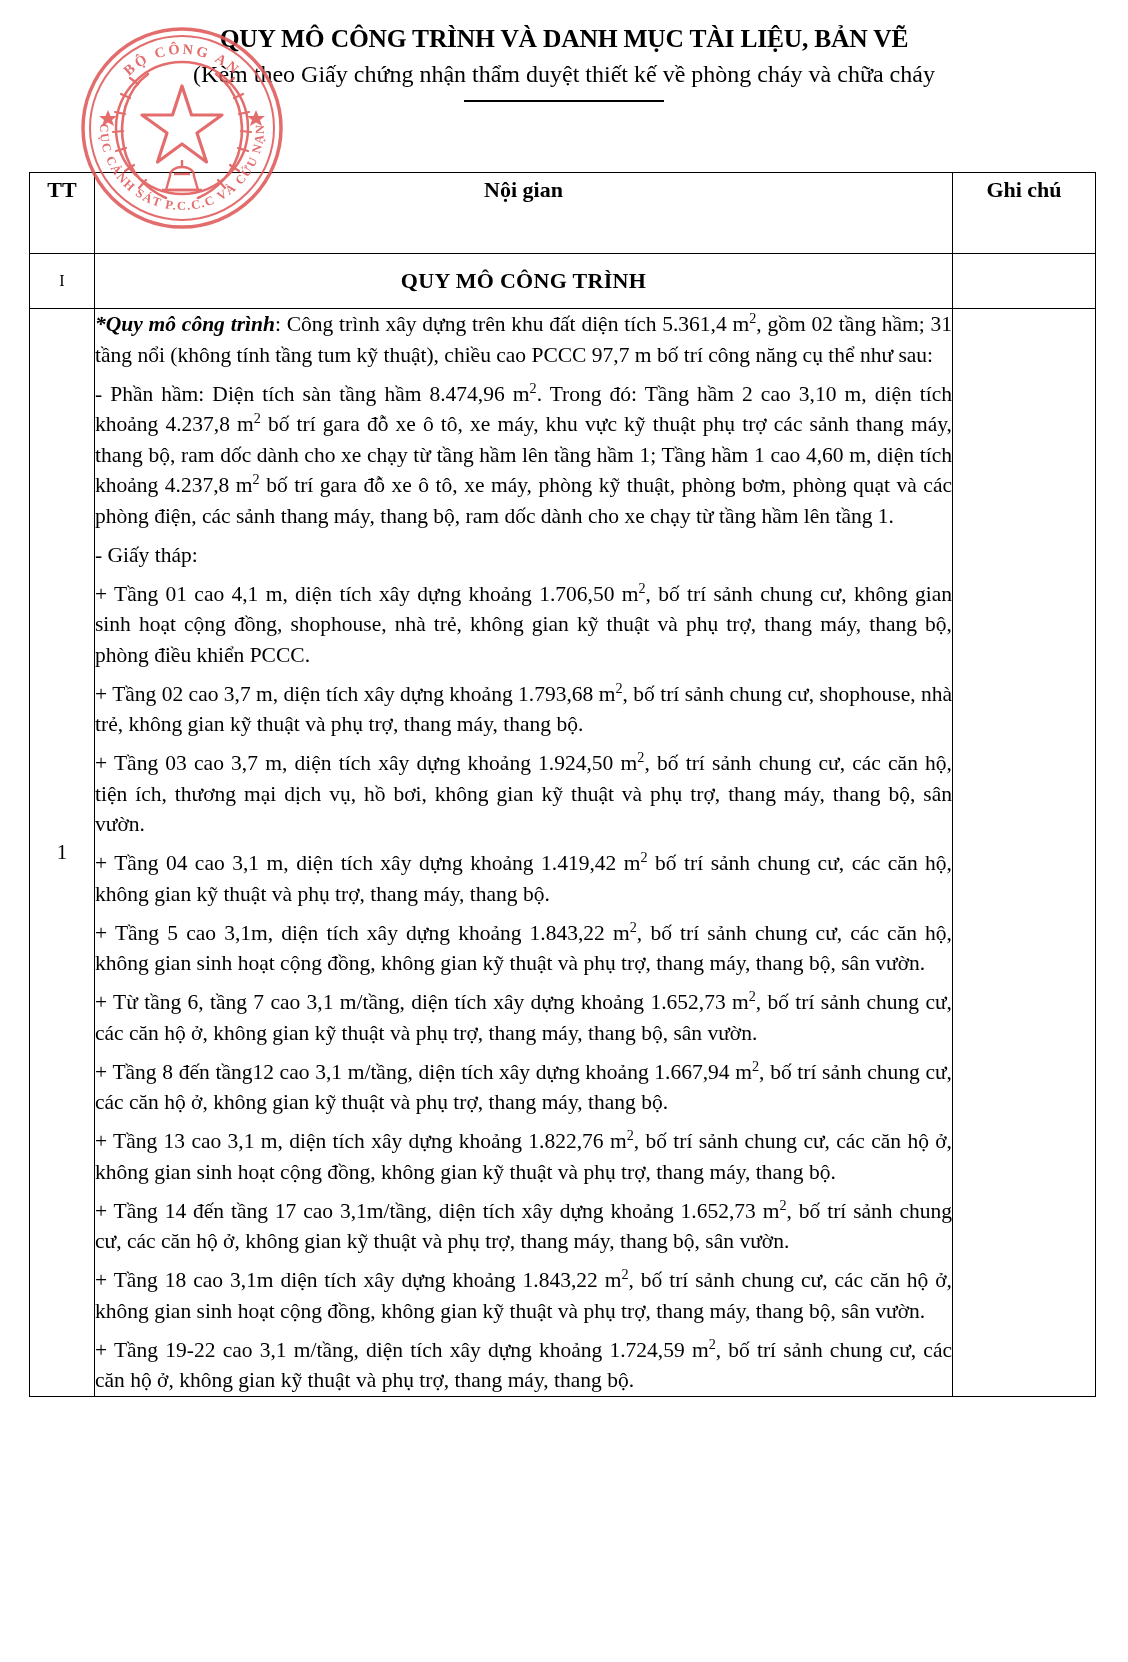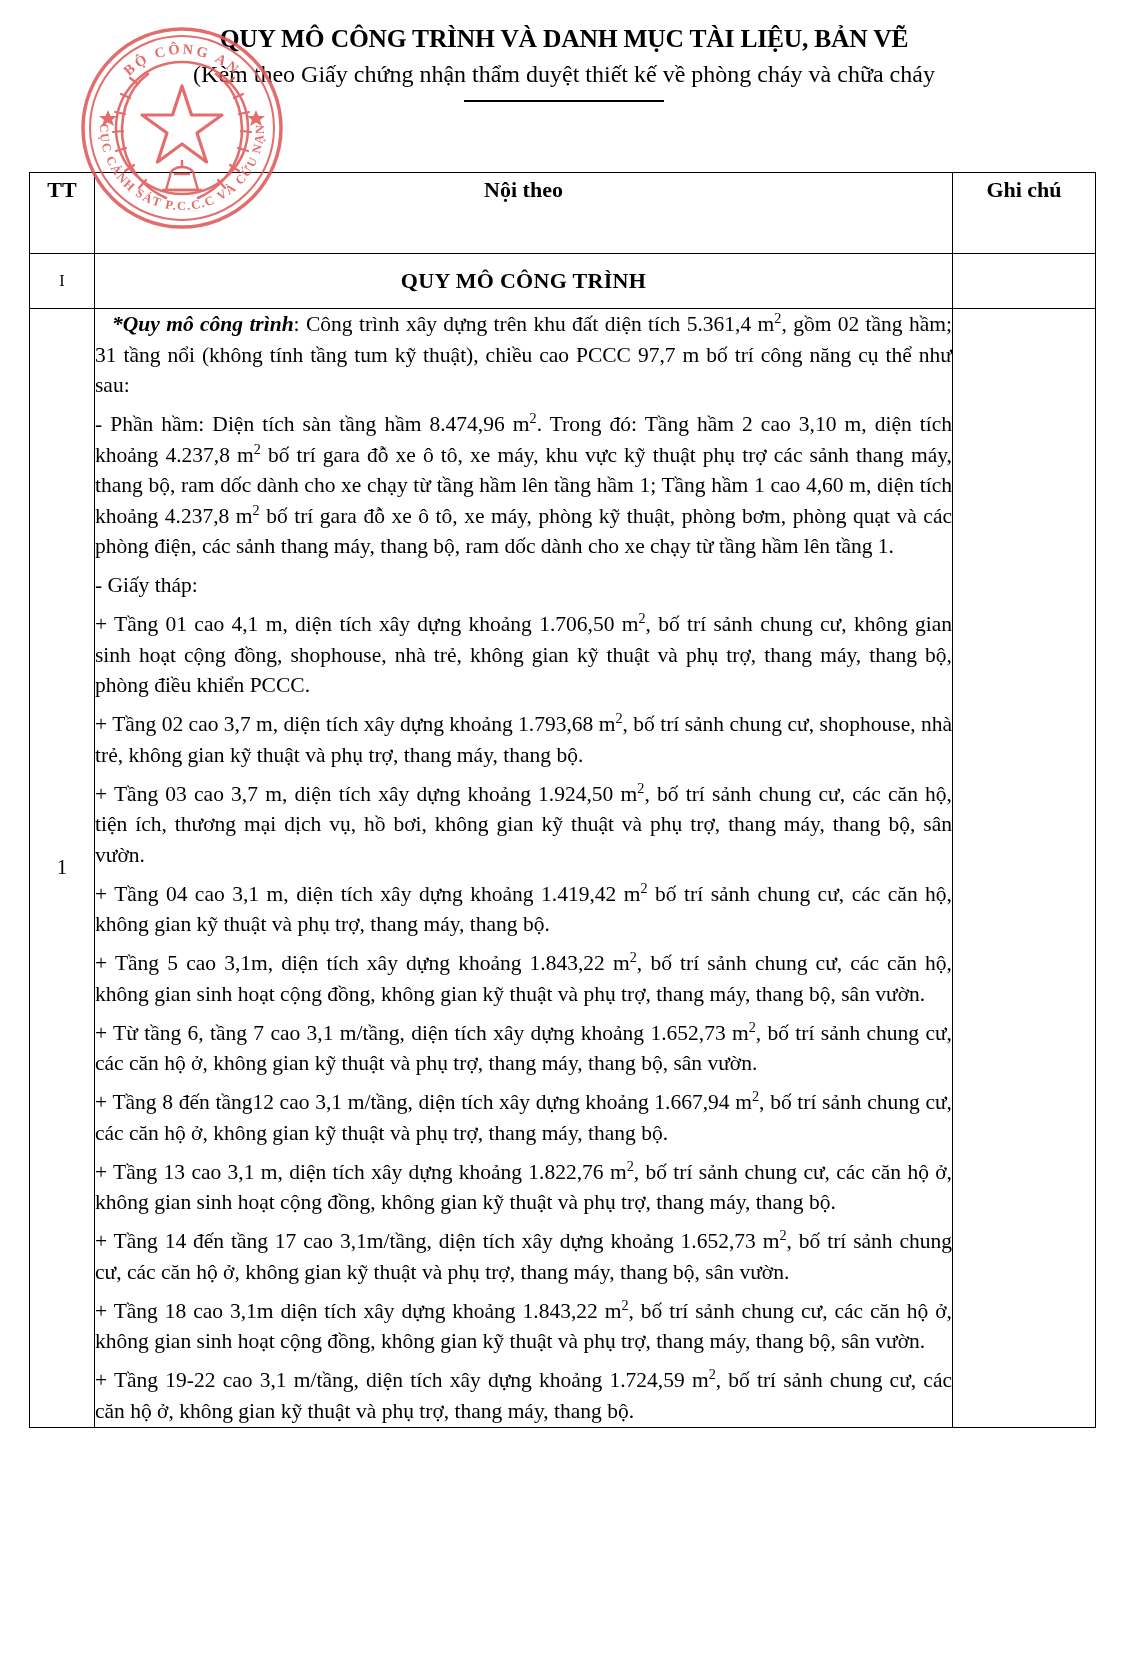--- a/index.html
+++ b/index.html
@@ -125,21 +125,20 @@
   }
   .content-cell p {
     margin: 0 0 8.5px 0;
     text-align: justify;
     text-indent: 0;
   }
   .content-cell p:last-child { margin-bottom: 0; }
   .lead-em {
     font-weight: bold;
     font-style: italic;
-    margin-left: 17px;
   }
   sup {
     font-size: 0.66em;
     vertical-align: super;
     line-height: 0;
   }
   .note-cell { }
 </style>
 </head>
 <body>
@@ -204,21 +203,21 @@
 
   <table class="doc-table">
     <colgroup>
       <col class="col-tt">
       <col class="col-noi">
       <col class="col-ghi">
     </colgroup>
     <thead>
       <tr>
         <td>TT</td>
-        <td>Nội theo</td>
+        <td>Nội gian</td>
         <td>Ghi chú</td>
       </tr>
     </thead>
     <tbody>
       <tr class="row-section">
         <td>I</td>
         <td class="section-label">QUY MÔ CÔNG TRÌNH</td>
         <td></td>
       </tr>
       <tr>

